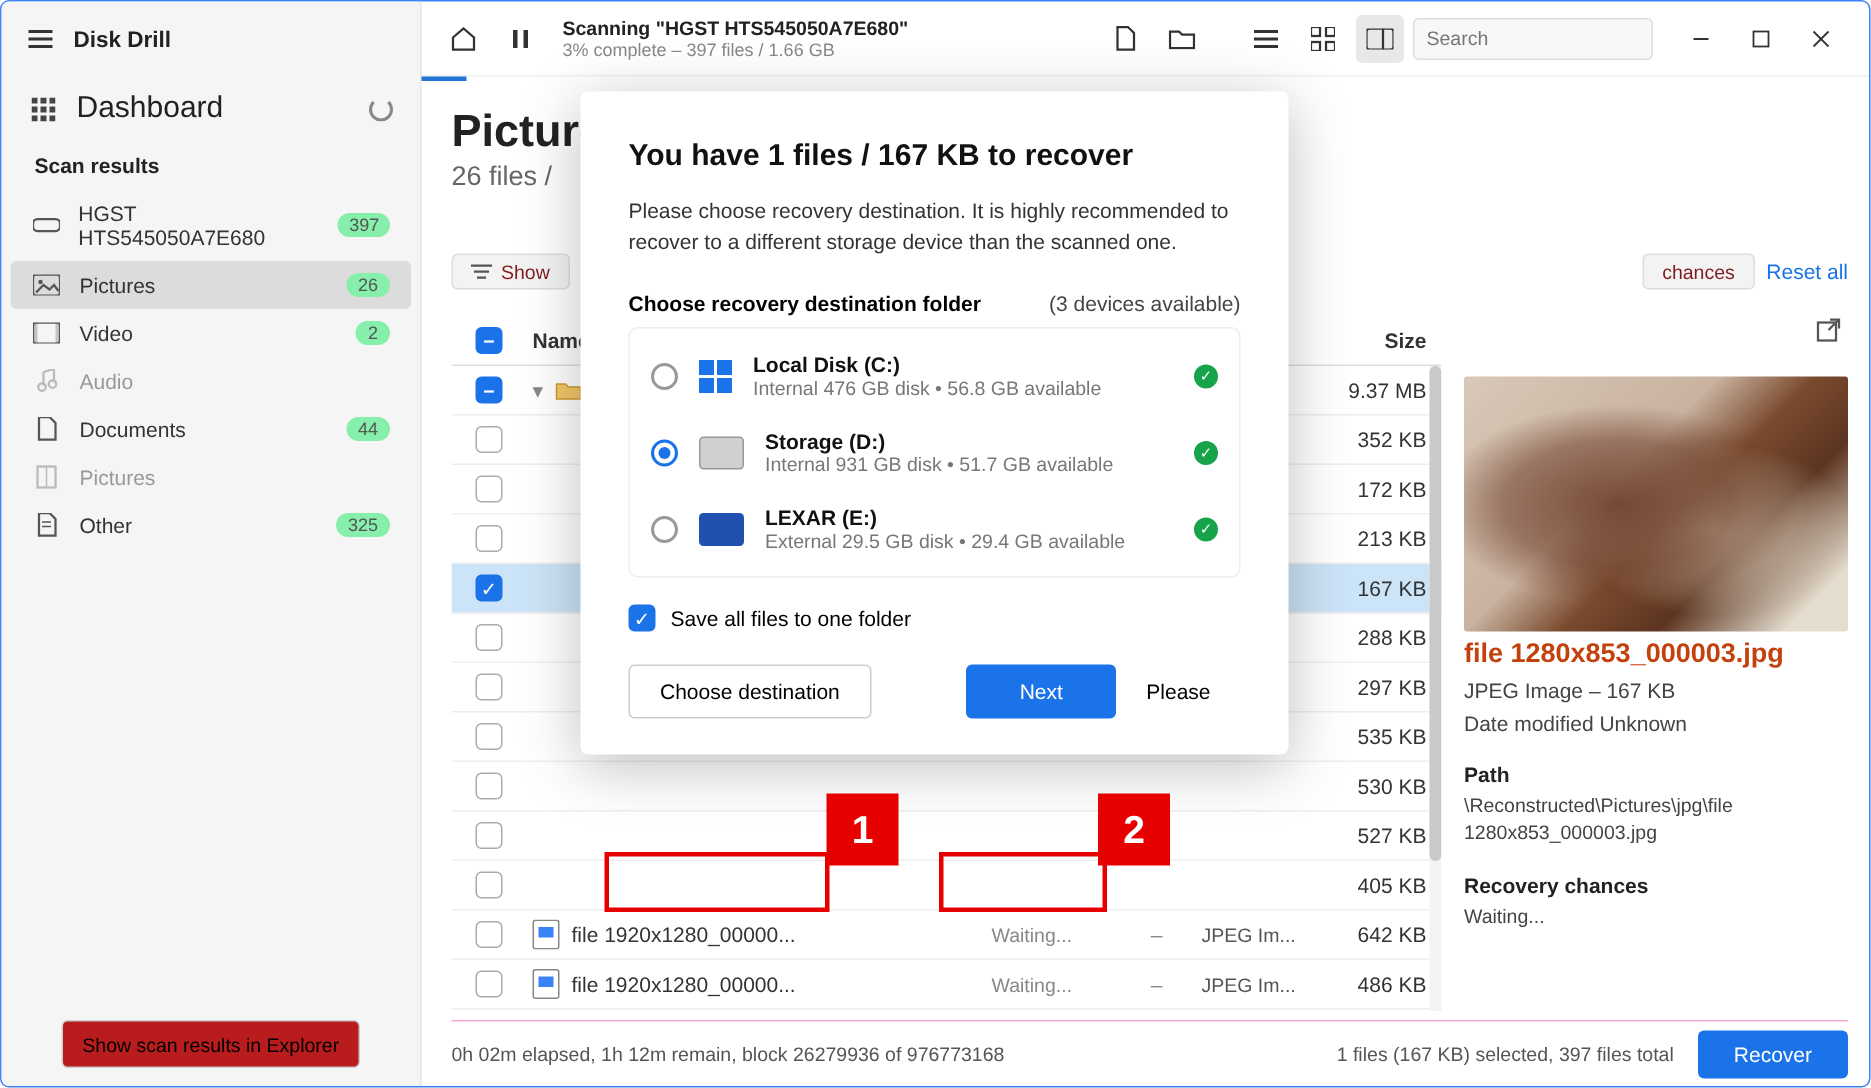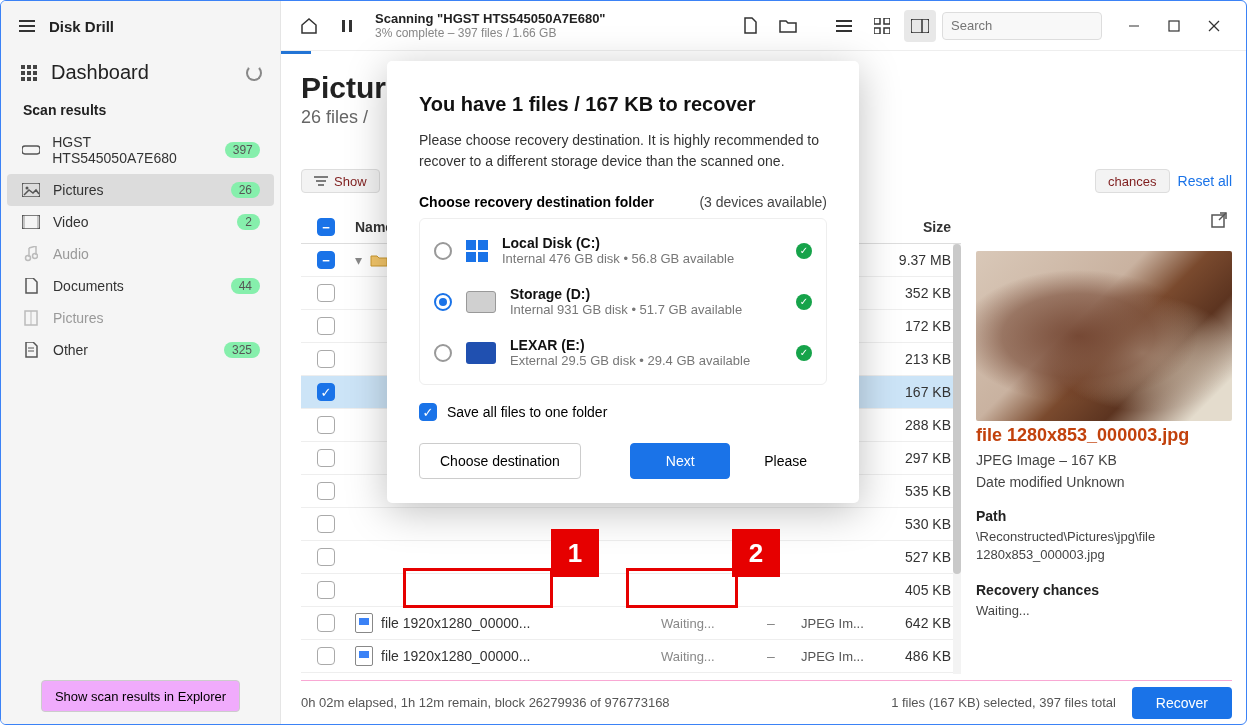--- a/index.html
+++ b/index.html
@@ -15,21 +15,21 @@
 .sidebar-section .ico { width:20px; height:20px; display:flex; align-items:center; justify-content:center; }
 .sidebar-section .label { font-size:20px; color:#222; }
 .spinner { width:16px;height:16px;border:2px solid #888;border-top-color:transparent;border-radius:50%; margin-left:auto; animation:spin 1s linear infinite; }
 @keyframes spin { to { transform:rotate(360deg);} }
 .sidebar-heading { padding: 12px 22px 8px; font-size:14px; font-weight:600; color:#222; }
 .nav-item { display:flex; align-items:center; padding: 8px 20px; gap:12px; font-size:14px; color:#333; cursor:pointer; }
 .nav-item .ico { width:20px;height:16px; display:flex; align-items:center; justify-content:center; color:#666; }
 .nav-item.grey { color:#999; }
 .nav-item.active { background:#dcdcdc; border-radius:4px; margin:0 6px; padding:8px 14px; }
 .badge { margin-left:auto; background:#86efac; color:#555; font-size:12px; padding:1px 8px; border-radius:10px; min-width:22px; text-align:center; }
-.sidebar-btn { position:absolute; bottom:12px; left:40px; right:40px; height:32px; border:1px solid #ccc; background:#f0abfc; border-radius:4px; font-size:13px; display:flex; align-items:center; justify-content:center; cursor:pointer; }
+.sidebar-btn { position:absolute; bottom:12px; left:40px; right:40px; height:32px; border:1px solid #ccc; background:#b91c1c; border-radius:4px; font-size:13px; display:flex; align-items:center; justify-content:center; cursor:pointer; }
 
 
 .topbar { position:absolute; left:280px; right:0; top:0; height:50px; display:flex; align-items:center; padding:0 12px; gap:6px; border-bottom:1px solid #eee; }
 .icon-btn { width:32px;height:32px; display:flex;align-items:center;justify-content:center;border-radius:4px; cursor:pointer; color:#444; }
 .icon-btn.selected { background:#e8e8e8; }
 .status-block { margin-left:6px; flex:0 0 auto; }
 .status-title { font-size:13px; font-weight:600; color:#222; }
 .status-sub { font-size:12px; color:#888; }
 .topbar-spacer { flex:1; }
 .search-box { width:160px; height:28px; border:1px solid #ddd; border-radius:4px; display:flex; align-items:center; padding:0 8px; color:#888; font-size:13px; gap:6px; background:#f8f8f8; }
@@ -99,21 +99,21 @@
 .radio.on::after { content:""; width:8px;height:8px;background:#1a73e8;border-radius:50%; }
 .drive-ico { width:30px;height:22px; background:#d0d0d0; border-radius:3px; border:1px solid #999; flex-shrink:0; position:relative; }
 .drive-ico.win { background:#fff;border:none; display:grid; grid-template-columns:1fr 1fr; grid-template-rows:1fr 1fr; gap:2px; width:22px;height:22px; }
 .drive-ico.win span { background:#1a73e8; }
 .drive-ico.usb { background:#2050b0; border:none; }
 .dest-body { flex:1; }
 .dest-title { font-size:14px; font-weight:700; color:#111; }
 .dest-sub { font-size:13px; color:#777; }
 .ok-dot { width:16px;height:16px;background:#16a34a;border-radius:50%;color:#fff;display:flex;align-items:center;justify-content:center;font-size:10px; }
 .save-row { display:flex; align-items:center; gap:10px; margin-top:18px; font-size:14px; }
-.modal-actions { display:flex; gap:14px; margin-top:22px; }
+.modal-actions { display:flex; margin-top:22px; }
 .btn { height:36px; padding:0 20px; border-radius:4px; font-size:14px; display:flex; align-items:center; justify-content:center; cursor:pointer; border:1px solid #ccc; background:#fff; }
 .btn.primary { background:#1a73e8; color:#fff; border-color:#1a73e8; }
 
 
 .anno-box { position:absolute; border:3px solid #e60000; pointer-events:none; }
 .anno-num { position:absolute; width:48px;height:48px; background:#e60000; color:#fff; font-size:26px; font-weight:600; display:flex; align-items:center;justify-content:center; pointer-events:none; }
 
 svg { display:block; }
 </style>
 </head>

